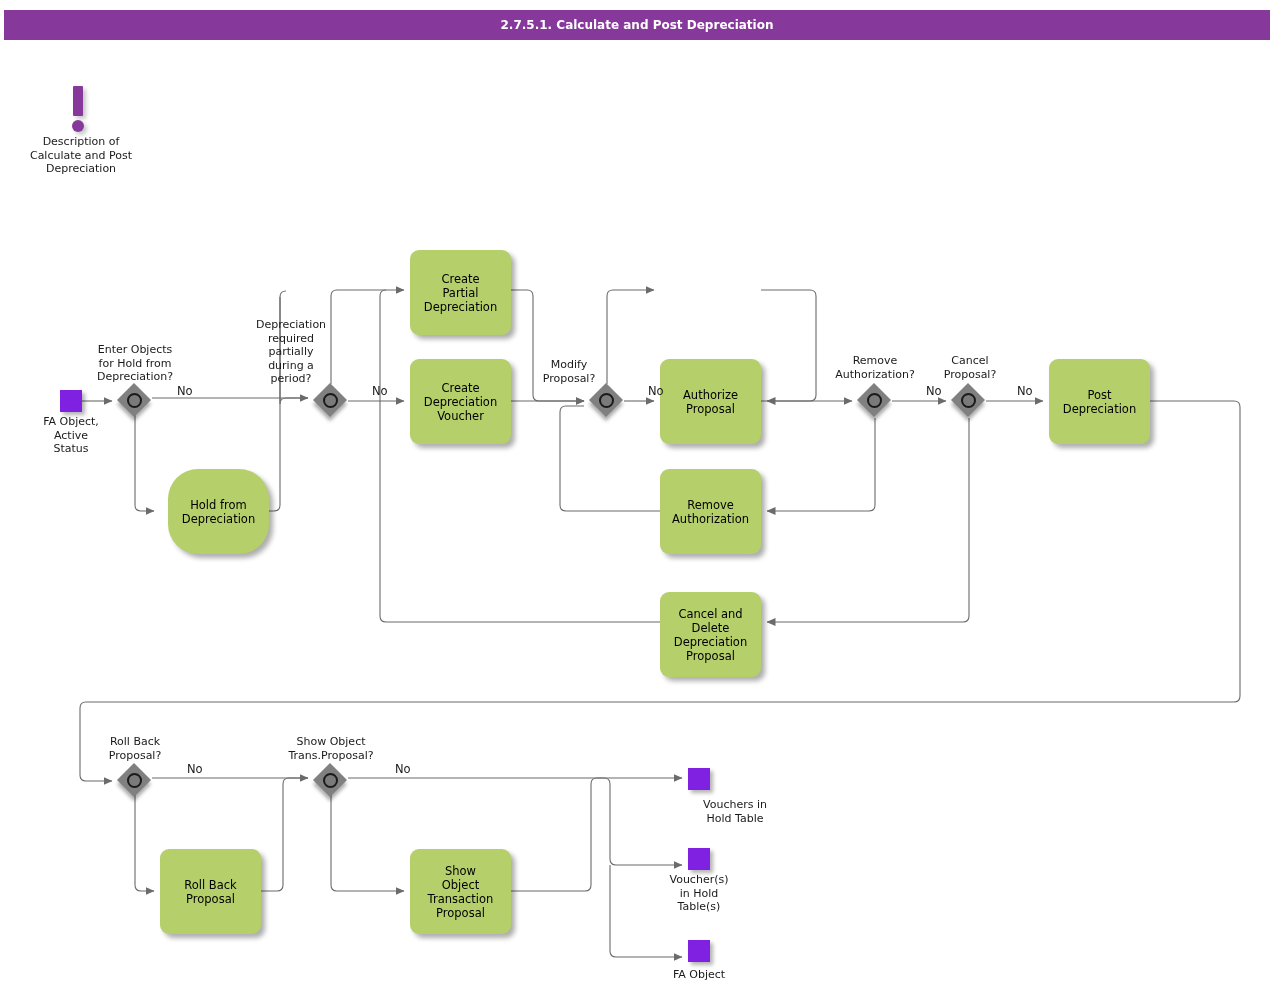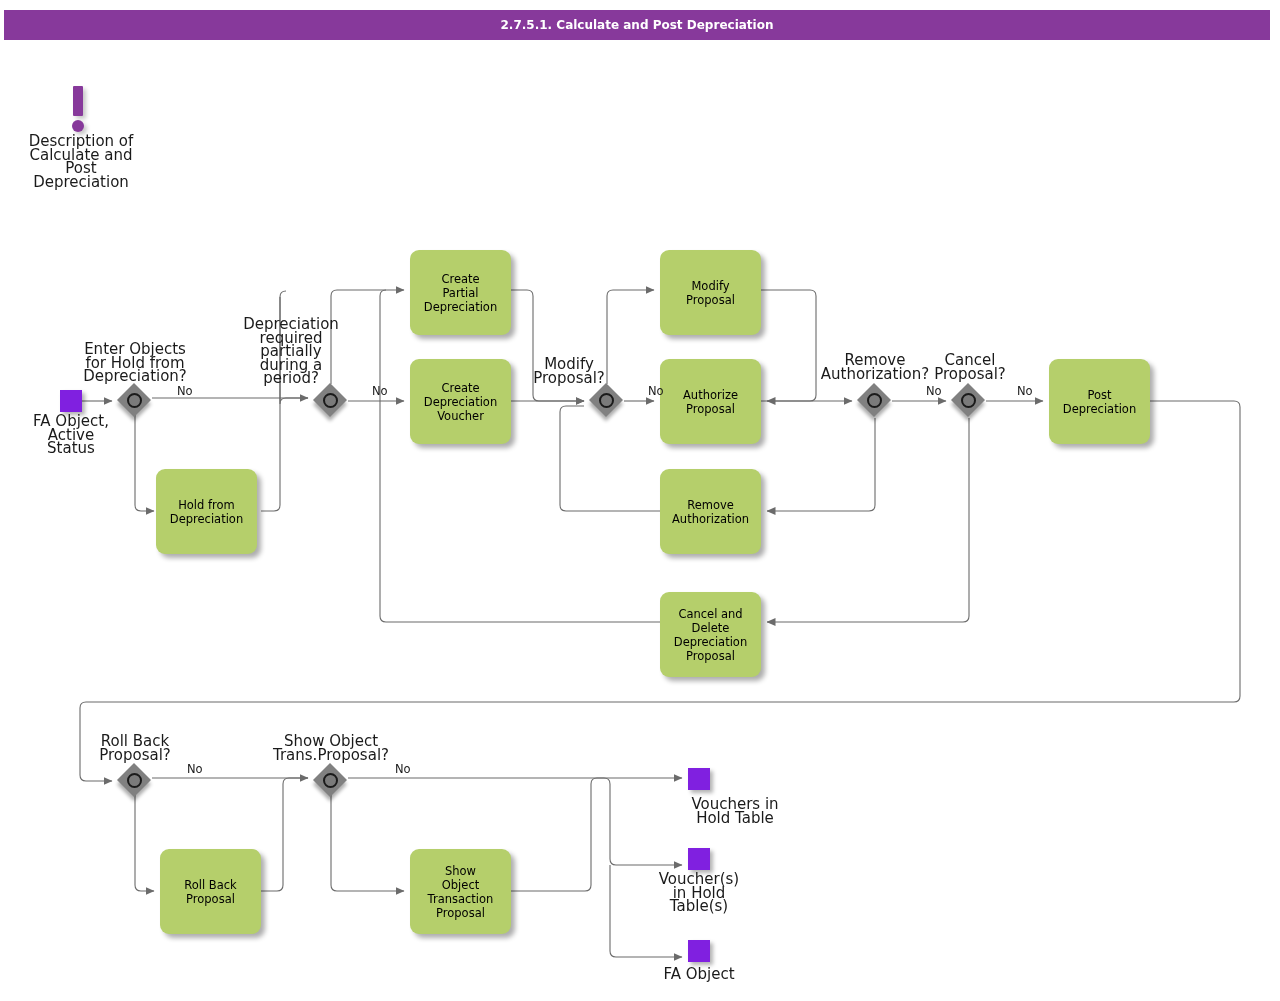--- a/index.html
+++ b/index.html
@@ -88,21 +88,21 @@
   .event {
     position: absolute;
     width: 22px;
     height: 22px;
     background: #8020e0;
     box-shadow: 3px 3px 4px rgba(0,0,0,0.30);
   }
   
   .label {
     position: absolute;
-    font-size: 15px;
+    font-size: 11px;
     line-height: 13.5px;
     color: #1a1a1a;
     text-align: center;
     white-space: pre-line;
   }
   .edge-label {
     position: absolute;
     font-size: 11.5px;
     line-height: 13px;
     color: #1a1a1a;
@@ -281,33 +281,32 @@
   <div class="gateway" style="left:314px; top:764px;">
     <div class="dia"></div>
     <div class="ring"></div>
   </div>
   <div class="label" style="left:272px; top:735px; width:118px;">Show Object
 Trans.Proposal?</div>
 
   <div class="task" style="left:410px; top:250px; width:101px; height:85px;">Create Partial
 Depreciation</div>
 
-  <div class="task" style="left:660px; top:250px; width:101px; height:85px;">Modify Proposal</div>
 
   <div class="task" style="left:410px; top:359px; width:101px; height:85px;">Create
 Depreciation
 Voucher</div>
 
   <div class="task" style="left:660px; top:359px; width:101px; height:85px;">Authorize
 Proposal</div>
 
   <div class="task" style="left:1049px; top:359px; width:101px; height:85px;">Post
 Depreciation</div>
 
-  <div class="task" style="left:156px; top:469px; width:101px; height:85px;">Hold from
+  <div class="task" style="left:168px; top:469px; width:101px; height:85px;border-radius:30px;">Hold from
 Depreciation</div>
 
   <div class="task" style="left:660px; top:469px; width:101px; height:85px;">Remove
 Authorization</div>
 
   <div class="task" style="left:660px; top:580px; width:101px; height:85px;margin-top:12px;">Cancel and
 Delete
 Depreciation
 Proposal</div>
 

